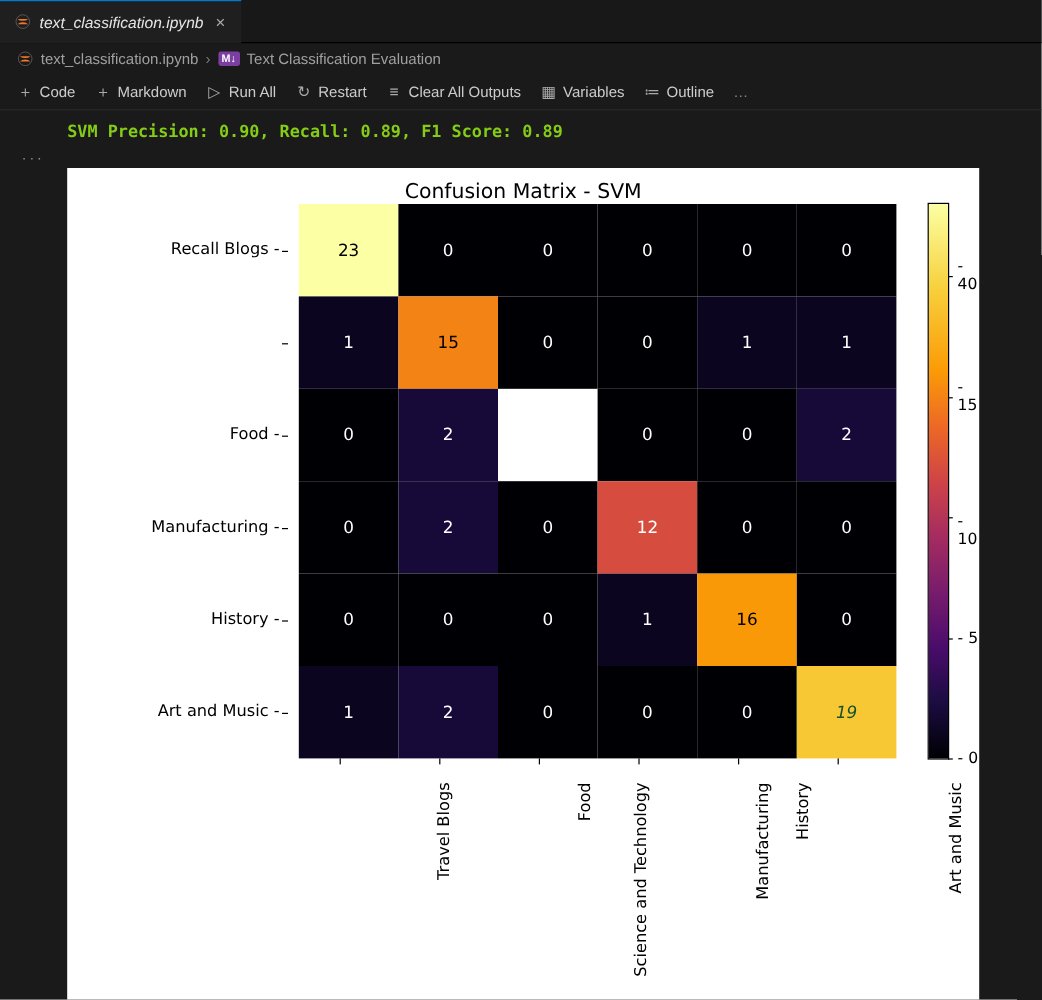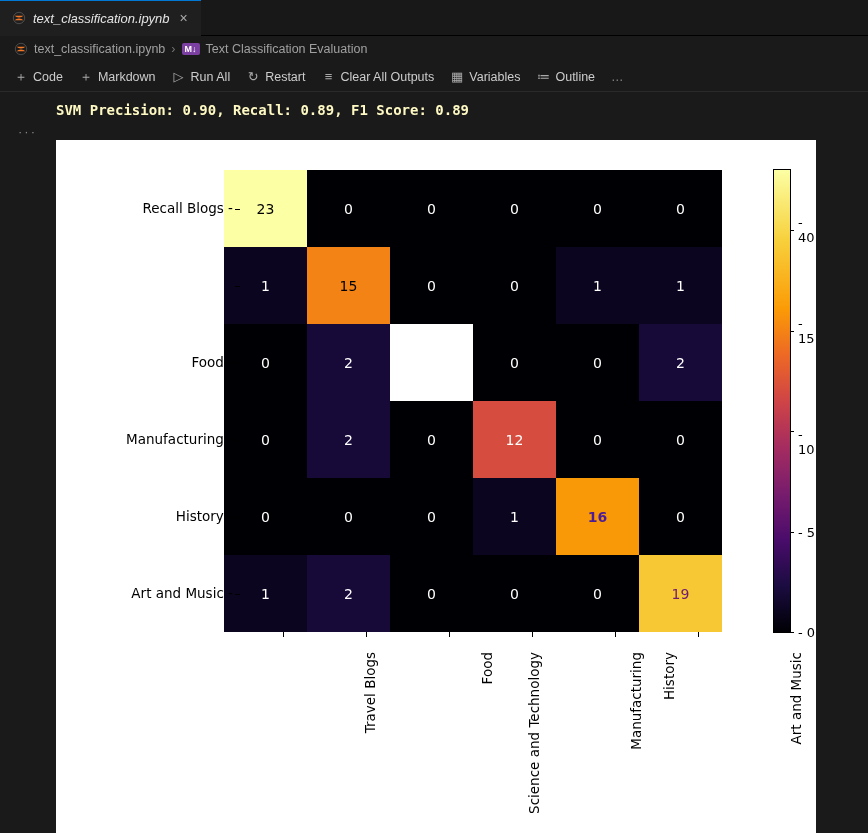--- a/index.html
+++ b/index.html
@@ -77,21 +77,21 @@
     left: 18px;
     top: 32px;
     color: #888;
     letter-spacing: 2px;
     font-size: 13px;
   }
   .stdout {
     font-family: "Consolas", "Menlo", monospace;
     font-size: 14px;
     font-weight: bold;
-    color: #fef9c3;
+    color: #84cc16;
     padding: 2px 0 2px 36px;
   }
   .plot-wrap {
     margin: 20px 0 0 36px;
     width: 760px;
     height: 700px;
     background: #fff;
     position: relative;
   }
   
@@ -99,21 +99,21 @@
     position: absolute;
     top: 10px;
     left: 0; right: 0;
     text-align: center;
     color: #000;
     font-size: 17px;
     font-family: "DejaVu Sans", Arial, sans-serif;
   }
   .grid {
     position: absolute;
-    left: 168px;
+    left: 193px;
     top: 30px;
     width: 465px;   
     height: 462px;  
     padding-left: 37px;
   }
   .cell {
     position: absolute;
     width: 83px;
     height: 77px;
     display: flex;
@@ -252,20 +252,21 @@
       <span>Outline</span>
     </span>
   <span class="tb-more">…</span>
 </div>
 
 <div class="output-area">
   <div class="output-more">···</div>
   <div class="stdout">SVM Precision: 0.90, Recall: 0.89, F1 Score: 0.89</div>
 
   <div class="plot-wrap">
+    <div class="chart-title">Confusion Matrix - SVM</div>
     <div class="grid" id="heatmap-grid">
         <div class="cell" style="left: 0px; top: 0px; background: rgb(252, 255, 164); color: rgb(0, 0, 0);">23</div>
         <div class="cell" style="left: 83px; top: 0px; background: rgb(0, 0, 4); color: rgb(255, 255, 255);">0</div>
         <div class="cell" style="left: 166px; top: 0px; background: rgb(0, 0, 4); color: rgb(255, 255, 255);">0</div>
         <div class="cell" style="left: 249px; top: 0px; background: rgb(0, 0, 4); color: rgb(255, 255, 255);">0</div>
         <div class="cell" style="left: 332px; top: 0px; background: rgb(0, 0, 4); color: rgb(255, 255, 255);">0</div>
         <div class="cell" style="left: 415px; top: 0px; background: rgb(0, 0, 4); color: rgb(255, 255, 255);">0</div>
         <div class="cell" style="left: 0px; top: 77px; background: rgb(12, 5, 31); color: rgb(255, 255, 255);">1</div>
         <div class="cell" style="left: 83px; top: 77px; background: rgb(244, 131, 21); color: rgb(0, 0, 0);">15</div>
         <div class="cell" style="left: 166px; top: 77px; background: rgb(0, 0, 4); color: rgb(255, 255, 255);">0</div>
@@ -280,28 +281,28 @@
         <div class="cell" style="left: 0px; top: 231px; background: rgb(0, 0, 4); color: rgb(255, 255, 255);">0</div>
         <div class="cell" style="left: 83px; top: 231px; background: rgb(23, 10, 57); color: rgb(255, 255, 255);">2</div>
         <div class="cell" style="left: 166px; top: 231px; background: rgb(0, 0, 4); color: rgb(255, 255, 255);">0</div>
         <div class="cell" style="left: 249px; top: 231px; background: rgb(214, 76, 63); color: rgb(255, 255, 255);">12</div>
         <div class="cell" style="left: 332px; top: 231px; background: rgb(0, 0, 4); color: rgb(255, 255, 255);">0</div>
         <div class="cell" style="left: 415px; top: 231px; background: rgb(0, 0, 4); color: rgb(255, 255, 255);">0</div>
         <div class="cell" style="left: 0px; top: 308px; background: rgb(0, 0, 4); color: rgb(255, 255, 255);">0</div>
         <div class="cell" style="left: 83px; top: 308px; background: rgb(0, 0, 4); color: rgb(255, 255, 255);">0</div>
         <div class="cell" style="left: 166px; top: 308px; background: rgb(0, 0, 4); color: rgb(255, 255, 255);">0</div>
         <div class="cell" style="left: 249px; top: 308px; background: rgb(12, 5, 31); color: rgb(255, 255, 255);">1</div>
-        <div class="cell" style="left: 332px; top: 308px; background: rgb(250, 153, 7); color: #4c1d95; font-weight: bold;">16</div>
+        <div class="cell" style="left: 332px; top: 308px; background: rgb(250, 153, 7); color: #000000;">16</div>
         <div class="cell" style="left: 415px; top: 308px; background: rgb(0, 0, 4); color: rgb(255, 255, 255);">0</div>
         <div class="cell" style="left: 0px; top: 385px; background: rgb(12, 5, 31); color: rgb(255, 255, 255);">1</div>
         <div class="cell" style="left: 83px; top: 385px; background: rgb(23, 10, 57); color: rgb(255, 255, 255);">2</div>
         <div class="cell" style="left: 166px; top: 385px; background: rgb(0, 0, 4); color: rgb(255, 255, 255);">0</div>
         <div class="cell" style="left: 249px; top: 385px; background: rgb(0, 0, 4); color: rgb(255, 255, 255);">0</div>
         <div class="cell" style="left: 332px; top: 385px; background: rgb(0, 0, 4); color: rgb(255, 255, 255);">0</div>
-        <div class="cell" style="left: 415px; top: 385px; background: rgb(248, 200, 52); color: #701a75;">19</div>
+        <div class="cell" style="left: 415px; top: 385px; background: rgb(248, 200, 52); color: #14532d; font-style: italic;">19</div>
       </div>
     <div class="cbar"></div>
   <div class="ylabel" style="top: 59.5px;">Recall Blogs  -</div>
       <div class="ytick" style="top: 68.5px;"></div>
       <div class="ytick" style="top: 145.5px;"></div>
       <div class="ylabel" style="top: 213.5px;">Food  -</div>
       <div class="ytick" style="top: 222.5px;"></div>
       <div class="ylabel" style="top: 290.5px;">Manufacturing  -</div>
       <div class="ytick" style="top: 299.5px;"></div>
       <div class="ylabel" style="top: 367.5px;">History  -</div>

